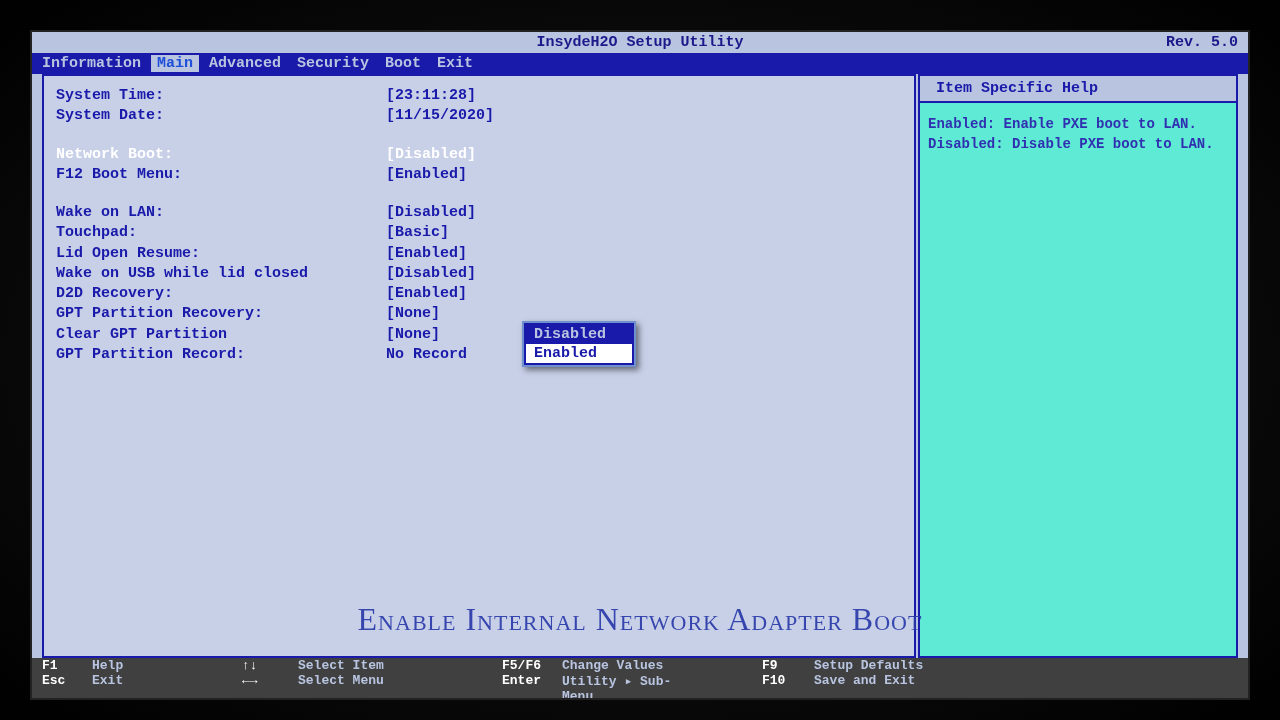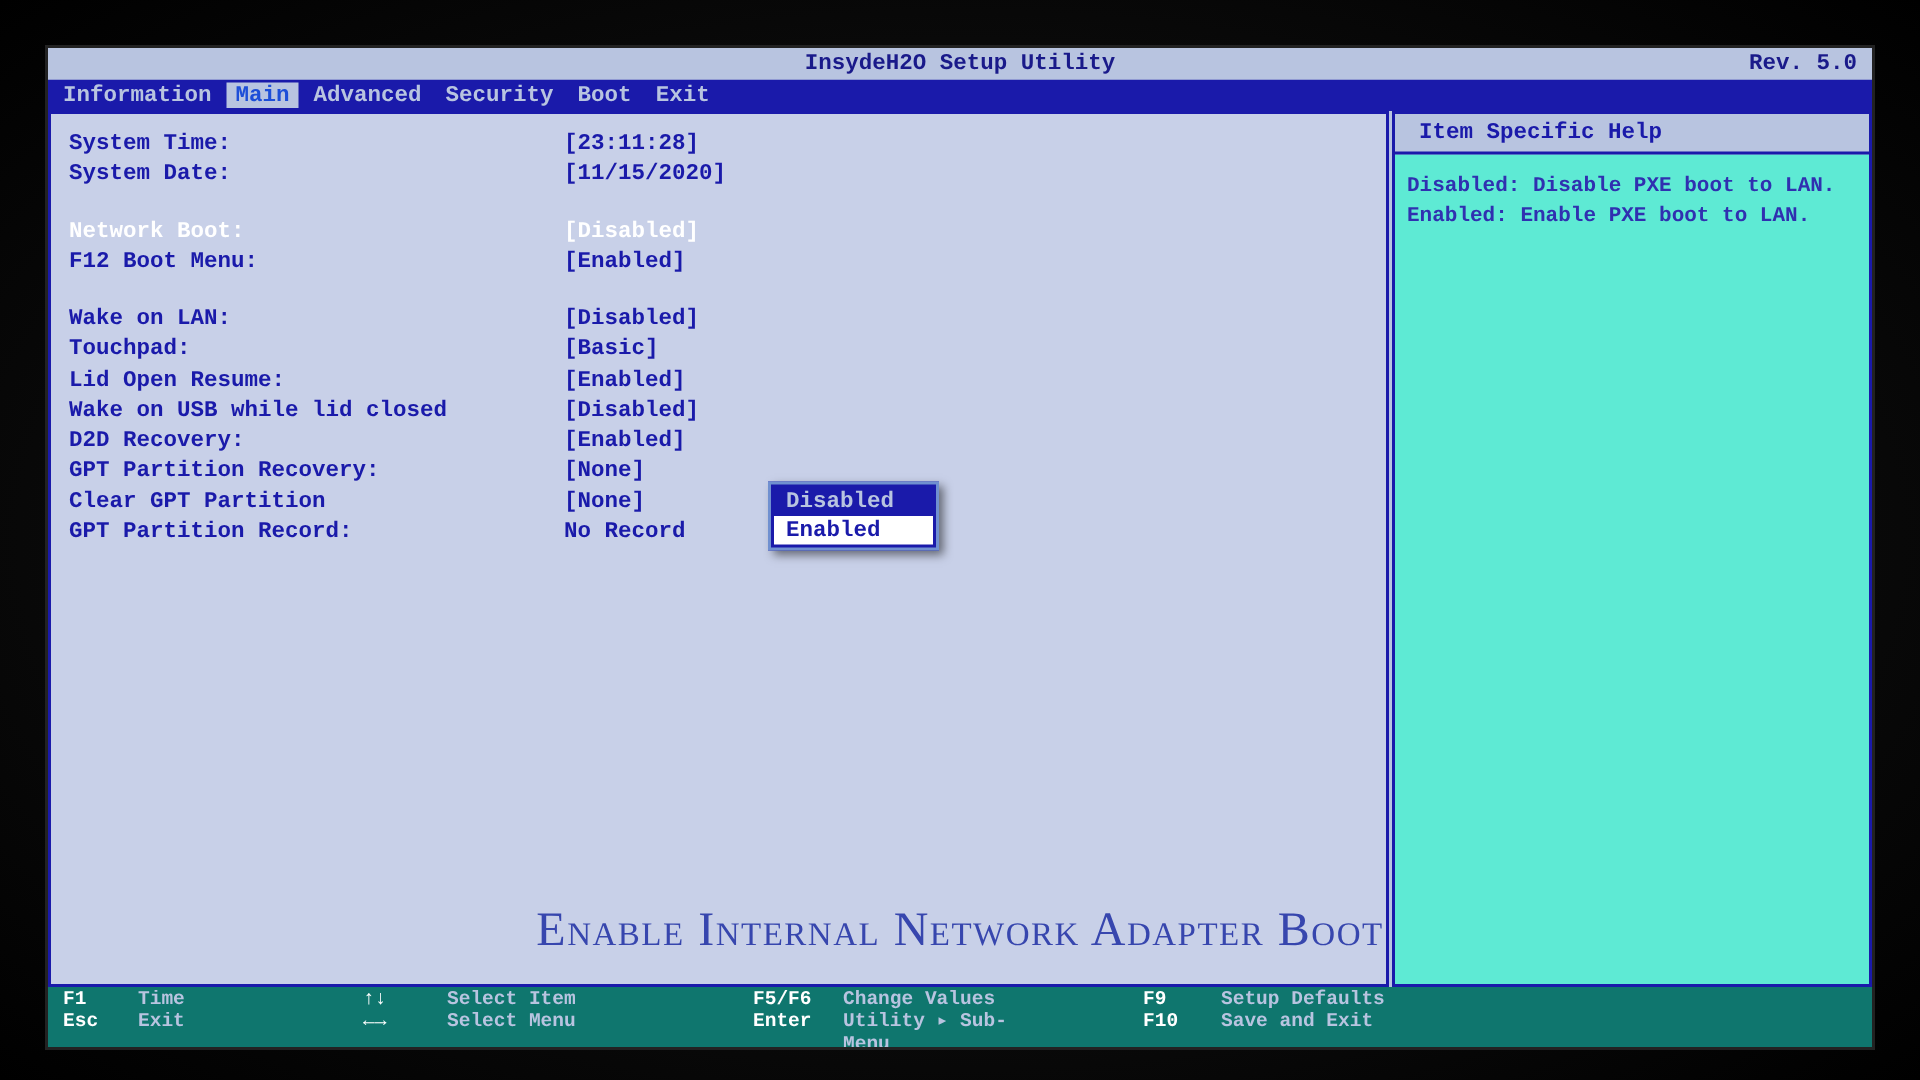--- a/index.html
+++ b/index.html
@@ -50,21 +50,21 @@
   }
   .menu-item { padding: 0 6px; }
   .menu-item.active {
     background: #b8c4e0;
     color: #1d4ed8;
   }
   
   .content-area {
     display: flex;
     height: calc(100% - 82px);
-    padding: 0 0;
+    padding: 0 10px;
   }
   
   .main-panel {
     flex: 1;
     border: 2px solid #1a1aaa;
     background: #c8d0e8;
     padding: 10px 12px;
     color: #1a1aaa;
     font-size: 15px;
     font-weight: bold;
@@ -118,21 +118,21 @@
     color: #b8c4e0;
     font-size: 15px;
     font-weight: bold;
   }
   .popup-item.selected {
     background: #fff;
     color: #1a1aaa;
   }
   
   .footer {
-    background: #0f766e;
+    background: #404040;
     color: #b8c4e0;
     font-size: 13px;
     font-weight: bold;
     height: 44px;
     display: flex;
     flex-direction: column;
   }
   .footer-row {
     display: flex;
     padding: 0 10px;
@@ -233,31 +233,31 @@
           </div>
           <div class="popup" id="popup">
             <div class="popup-item">Disabled</div>
             <div class="popup-item selected">Enabled</div>
           </div>
 
       </div>
       <div class="help-panel">
         <div class="help-header">Item Specific Help</div>
         <div class="help-body" id="help-body">
+            <div>Enabled: Enable PXE boot to LAN.</div>
             <div>Disabled: Disable PXE boot to LAN.</div>
-            <div>Enabled: Enable PXE boot to LAN.</div>
           </div>
       </div>
     </div>
 
     <div class="footer">
       <div class="footer-row">
         <div class="footer-cell" style="width:200px">
           <span class="fkey">F1</span>
-          <span class="fkey-action">Time</span>
+          <span class="fkey-action">Help</span>
         </div>
         <div class="footer-cell col2" style="width:260px">
           <span class="fkey">↑↓</span>
           <span class="fkey-action">Select Item</span>
         </div>
         <div class="footer-cell col3" style="width:260px">
           <span class="fkey">F5/F6</span>
           <span class="fkey-action">Change Values</span>
         </div>
         <div class="footer-cell col4">

